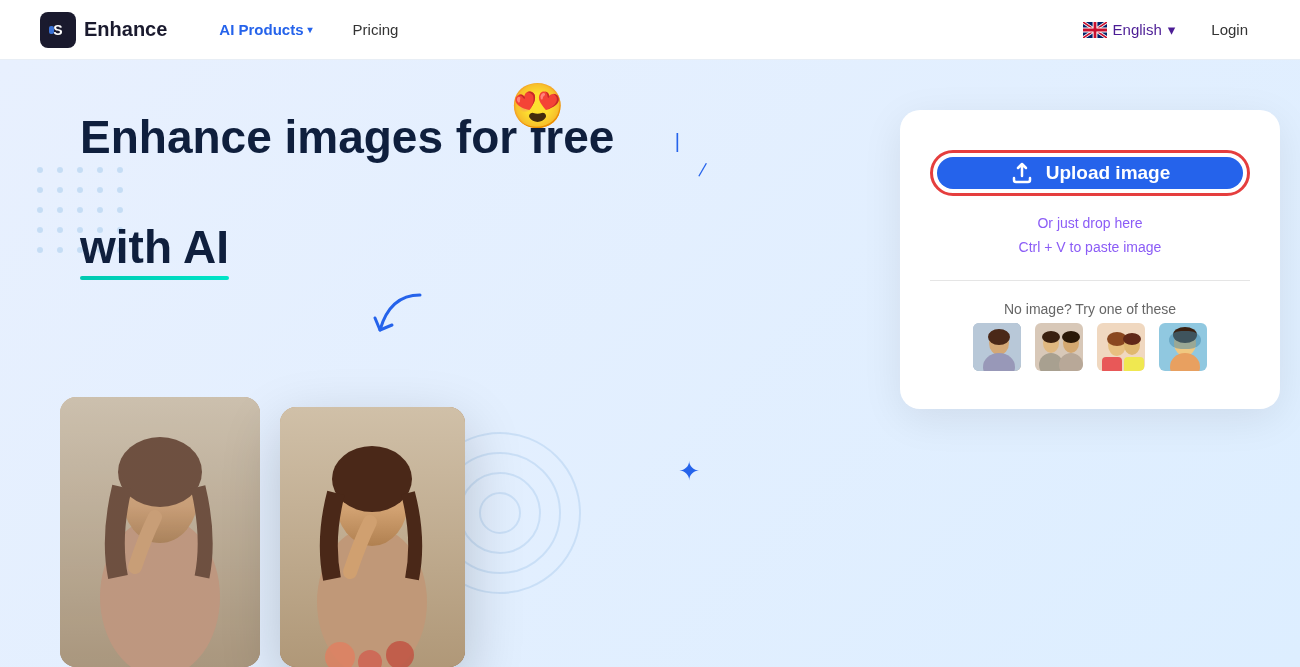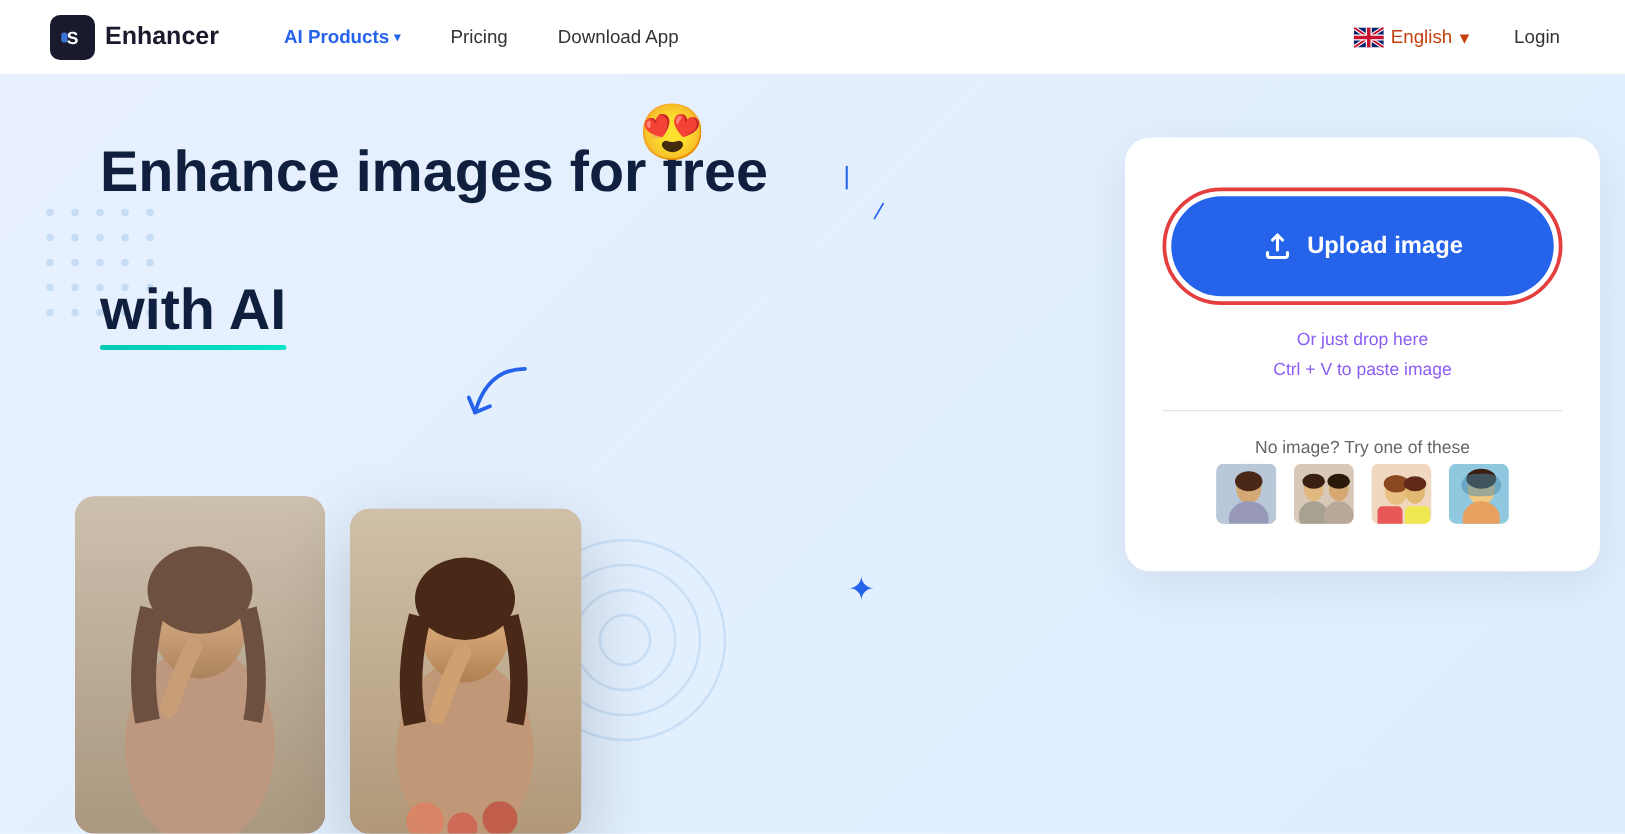--- a/index.html
+++ b/index.html
@@ -68,21 +68,21 @@
       display: flex;
       align-items: center;
       gap: 24px;
     }
     .lang-selector {
       display: flex;
       align-items: center;
       gap: 6px;
       cursor: pointer;
       font-size: 15px;
-      color: #c2410c;
+      color: #4c1d95;
     }
     .login-btn {
       font-size: 15px;
       color: #333;
       cursor: pointer;
       padding: 6px 12px;
     }
 
     
     .main {
@@ -209,21 +209,21 @@
       border-radius: 50px;
       padding: 4px;
       margin-bottom: 16px;
       width: 100%;
     }
     .upload-btn {
       background: #2563eb;
       color: #fff;
       border: none;
       border-radius: 50px;
-      padding: 28px 30px;
+      padding: 4px 30px;
       font-size: 19px;
       font-weight: 700;
       cursor: pointer;
       width: 100%;
       display: flex;
       align-items: center;
       justify-content: center;
       gap: 12px;
     }
     .upload-icon {
@@ -277,33 +277,30 @@
 
 <nav class="navbar">
   <a class="logo">
     <div class="logo-icon">
       <svg width="22" height="22" viewBox="0 0 22 22" fill="none">
         <rect x="1" y="1" width="20" height="20" rx="5" fill="#1a1a2e"></rect>
         <text x="11" y="16" text-anchor="middle" fill="white" font-size="14" font-weight="bold" font-family="sans-serif">S</text>
         <rect x="2" y="7" width="5" height="8" rx="2" fill="#4488ff" opacity="0.8"></rect>
       </svg>
     </div>
-    <span class="logo-text">Enhancer</span>
+    <span class="logo-text">Enhance</span>
   </a>
 
   <div class="nav-links">
     <div class="nav-item active">
       <span>AI Products</span>
       <span class="chevron">▾</span>
     </div>
     <div class="nav-item">
       <span>Pricing</span>
-    </div>
-    <div class="nav-item">
-      <span>Download App</span>
     </div>
   </div>
 
   <div class="nav-right">
     <div class="lang-selector">
       <span class="uk-flag">
         <svg width="24" height="16" viewBox="0 0 60 40">
           <rect width="60" height="40" fill="#012169"></rect>
           <path d="M0,0 L60,40 M60,0 L0,40" stroke="#fff" stroke-width="8"></path>
           <path d="M0,0 L60,40 M60,0 L0,40" stroke="#C8102E" stroke-width="4"></path>

